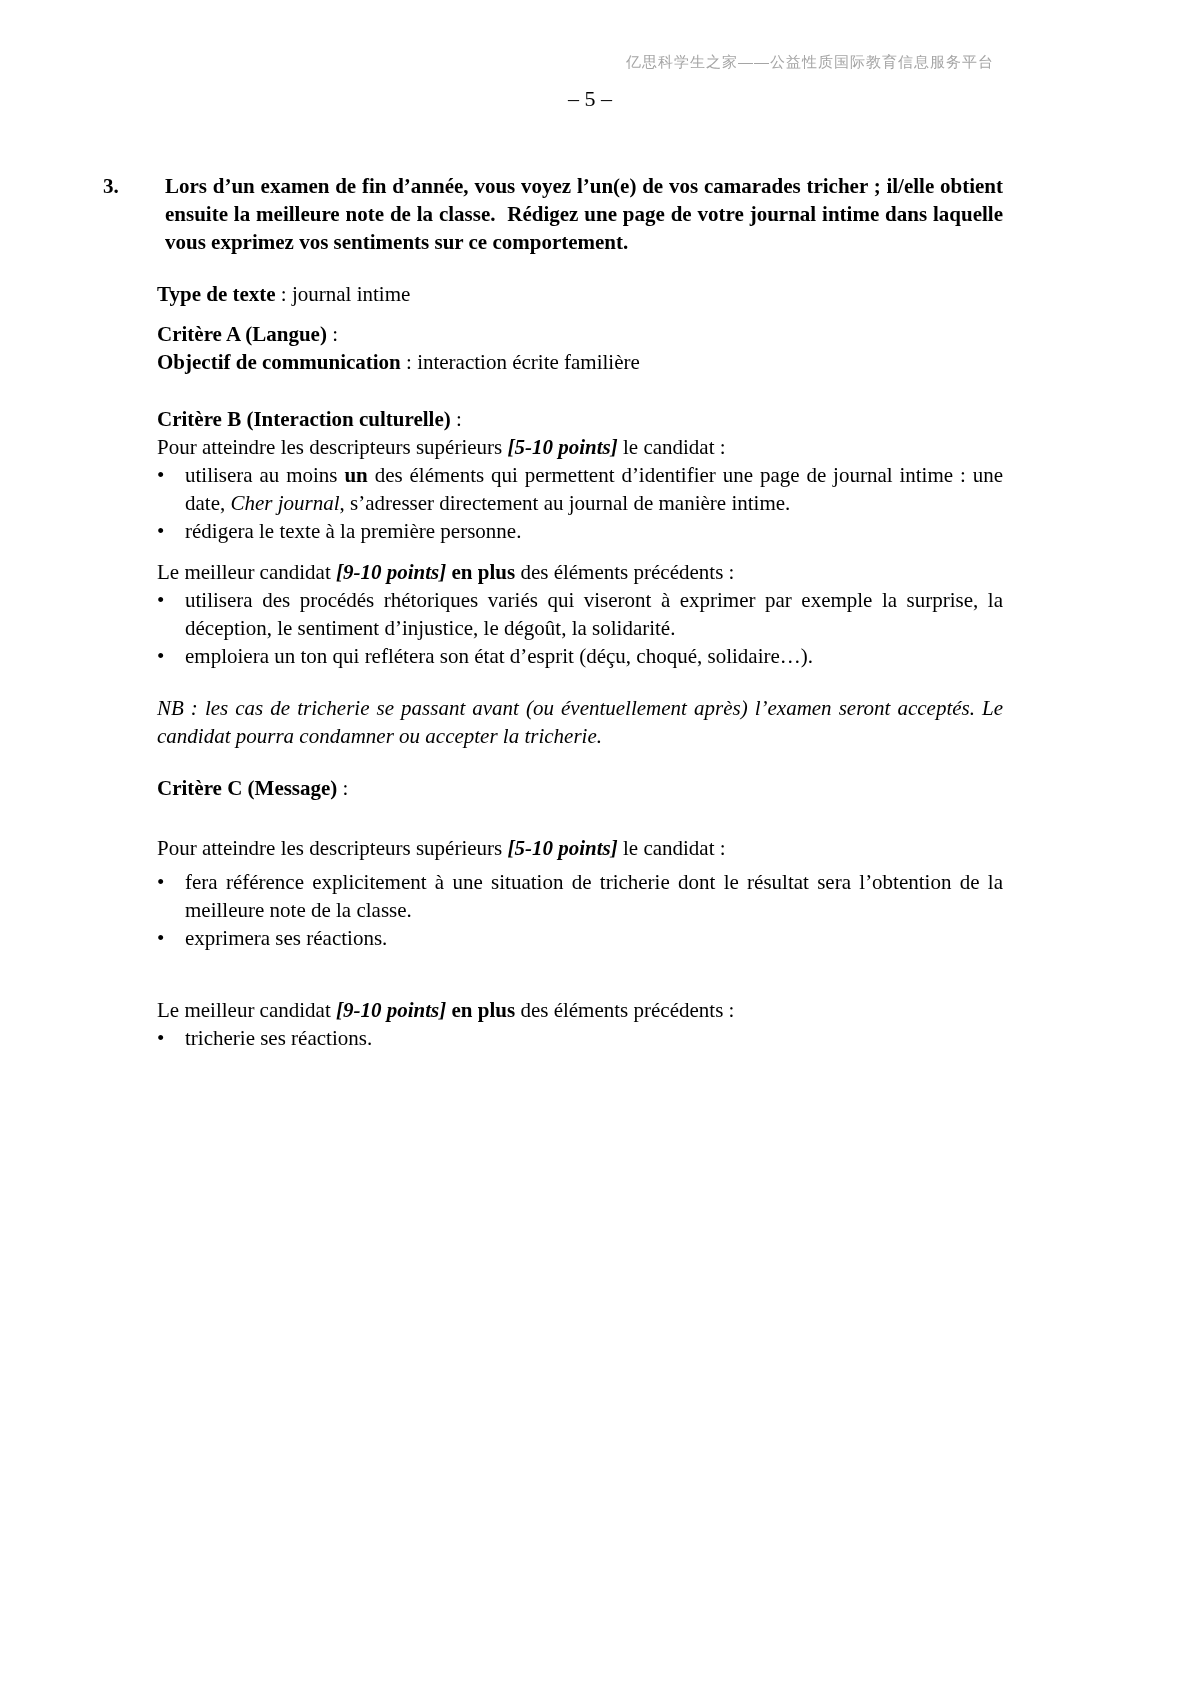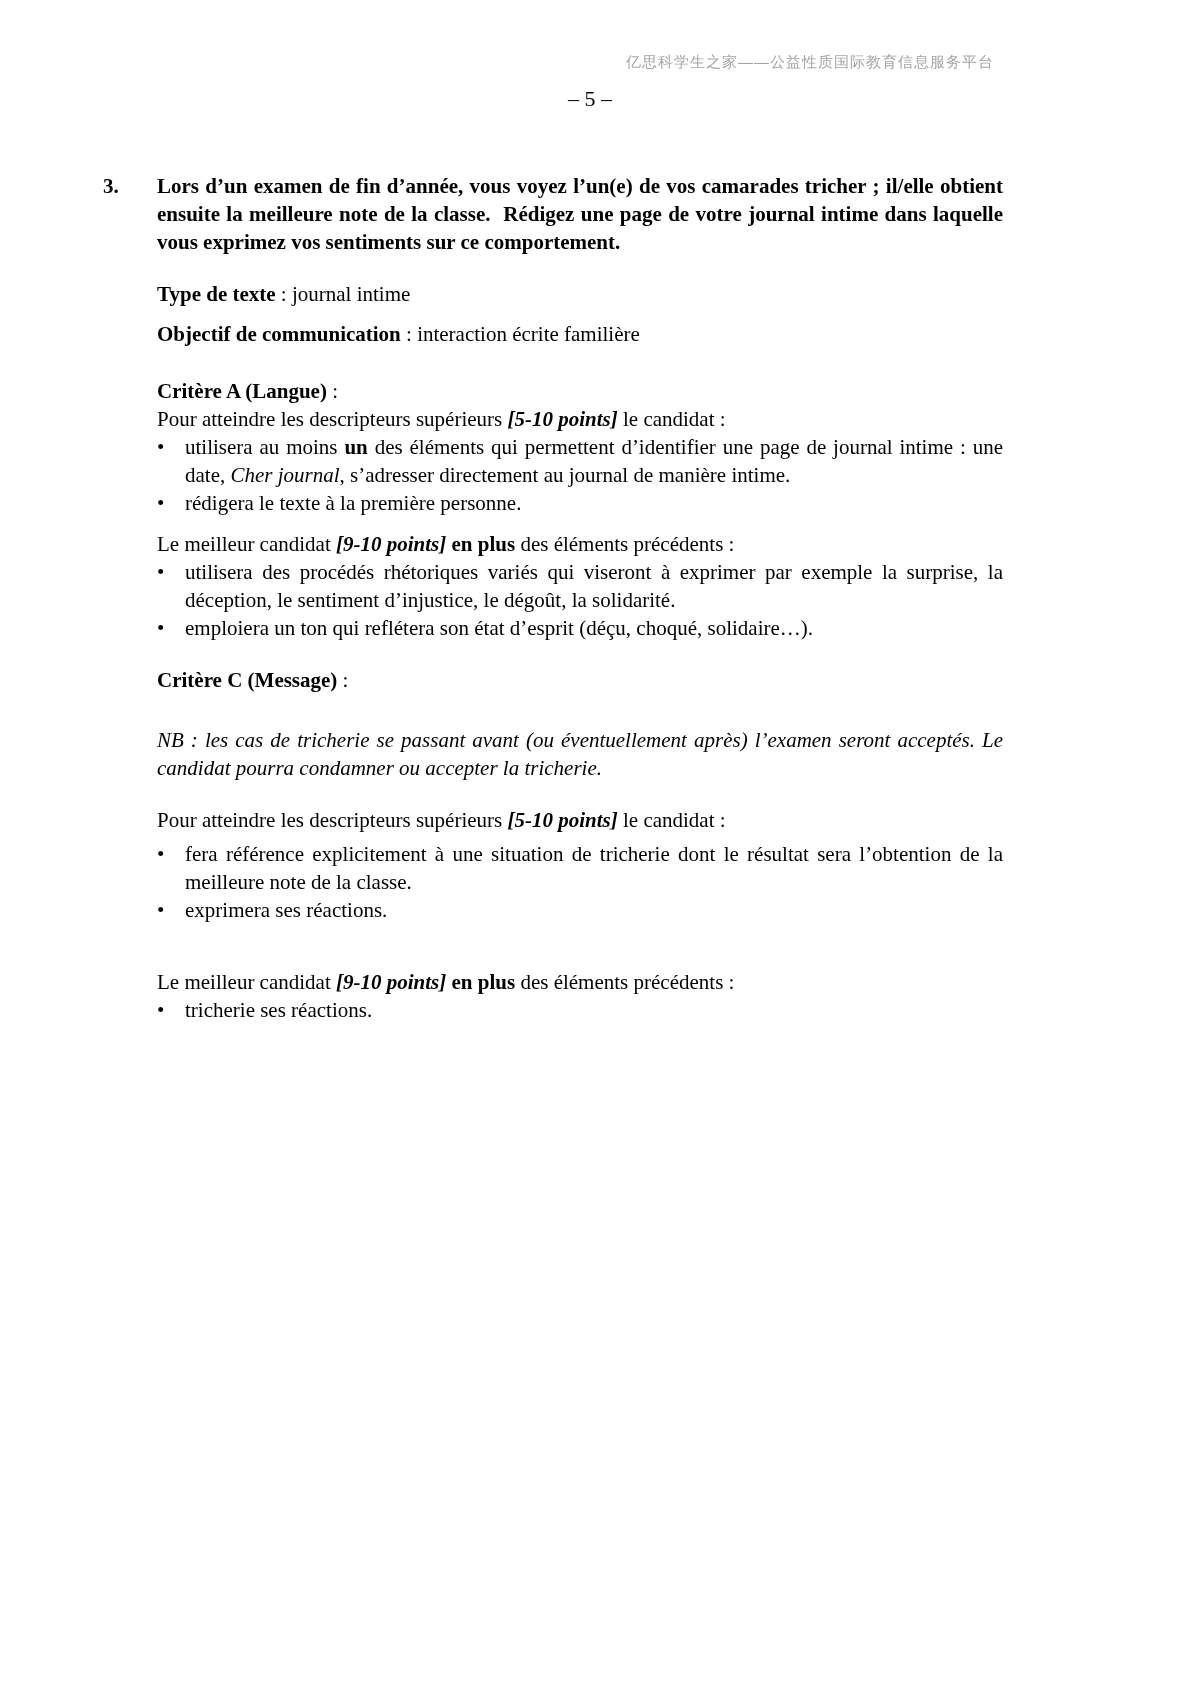--- a/index.html
+++ b/index.html
@@ -25,21 +25,21 @@
   .exam-code{
     position:absolute;top:85px;right:188px;
     font-size:22px;line-height:28px;
   }
   .content{
     position:absolute;left:103px;top:172px;width:900px;
     font-size:21px;line-height:28px;
   }
   .qrow{display:flex;}
   .qnum{width:54px;flex:none;font-weight:bold;}
-  .qtext{flex:1;text-align:justify;font-weight:bold;white-space:pre-wrap;}
+  .qtext{flex:1;text-align:justify;font-weight:bold;white-space:pre-wrap;margin-left:8px;}
   .body-text{margin-left:54px;}
   .para{text-align:justify;}
   .bullet{display:flex;}
   .dot{width:28px;flex:none;}
   .btxt{flex:1;text-align:justify;}
   .run-b{font-weight:bold;}
   .run-i{font-style:italic;}
   .run-bi{font-weight:bold;font-style:italic;}
   .mb6{margin-bottom:6px;}
   .mb13{margin-bottom:13px;}
@@ -67,24 +67,25 @@
 
     <div class="qrow mb24">
       <div class="qnum">3.</div>
       <div class="qtext"><span class="run-b">Lors d’un examen de fin d’année, vous voyez l’un(e) de vos camarades tricher ; il/elle obtient ensuite la meilleure note de la classe.  Rédigez une page de votre journal intime dans laquelle vous exprimez vos sentiments sur ce comportement.</span></div>
     </div>
 
     <div class="body-text">
 
       <div class="para mb26"><span class="run-b">Type de texte</span><span> : journal intime</span></div>
 
+      <div class="para"><span class="run-b">Critère A (Langue)</span><span> :</span></div>
+
       <div class="para mb29"><span class="run-b">Objectif de communication</span><span> : interaction écrite familière</span></div>
 
-      <div class="para"><span class="run-b">Critère A (Langue)</span><span> :</span></div>
-
+      <div class="para"><span class="run-b">Critère B (Interaction culturelle)</span><span> :</span></div>
       <div class="para"><span>Pour atteindre les descripteurs supérieurs </span><span class="run-bi">[5-10 points]</span><span> le candidat :</span></div>
 
       <div class="bullet">
         <div class="dot">•</div>
         <div class="btxt"><span>utilisera au moins </span><span class="run-b">un</span><span> des éléments qui permettent d’identifier une page de journal intime : une date, </span><span class="run-i">Cher journal</span><span>, s’adresser directement au journal de manière intime.</span></div>
       </div>
       <div class="bullet mb13">
         <div class="dot">•</div>
         <div class="btxt"><span>rédigera le texte à la première personne.</span></div>
       </div>
@@ -93,23 +94,23 @@
 
       <div class="bullet">
         <div class="dot">•</div>
         <div class="btxt"><span>utilisera des procédés rhétoriques variés qui viseront à exprimer par exemple la surprise, la déception, le sentiment d’injustice, le dégoût, la solidarité.</span></div>
       </div>
       <div class="bullet mb24">
         <div class="dot">•</div>
         <div class="btxt"><span>emploiera un ton qui reflétera son état d’esprit (déçu, choqué, solidaire…).</span></div>
       </div>
 
+      <div class="para mb24"><span class="run-i">NB : les cas de tricherie se passant avant (ou éventuellement après) l’examen seront acceptés. Le candidat pourra condamner ou accepter la tricherie.</span></div>
+
       <div class="para mb32"><span class="run-b">Critère C (Message)</span><span> :</span></div>
-
-      <div class="para mb24"><span class="run-i">NB : les cas de tricherie se passant avant (ou éventuellement après) l’examen seront acceptés. Le candidat pourra condamner ou accepter la tricherie.</span></div>
 
       <div class="para mb6"><span>Pour atteindre les descripteurs supérieurs </span><span class="run-bi">[5-10 points]</span><span> le candidat :</span></div>
 
       <div class="bullet">
         <div class="dot">•</div>
         <div class="btxt"><span>fera référence explicitement à une situation de tricherie dont le résultat sera l’obtention de la meilleure note de la classe.</span></div>
       </div>
       <div class="bullet mb44">
         <div class="dot">•</div>
         <div class="btxt"><span>exprimera ses réactions.</span></div>

